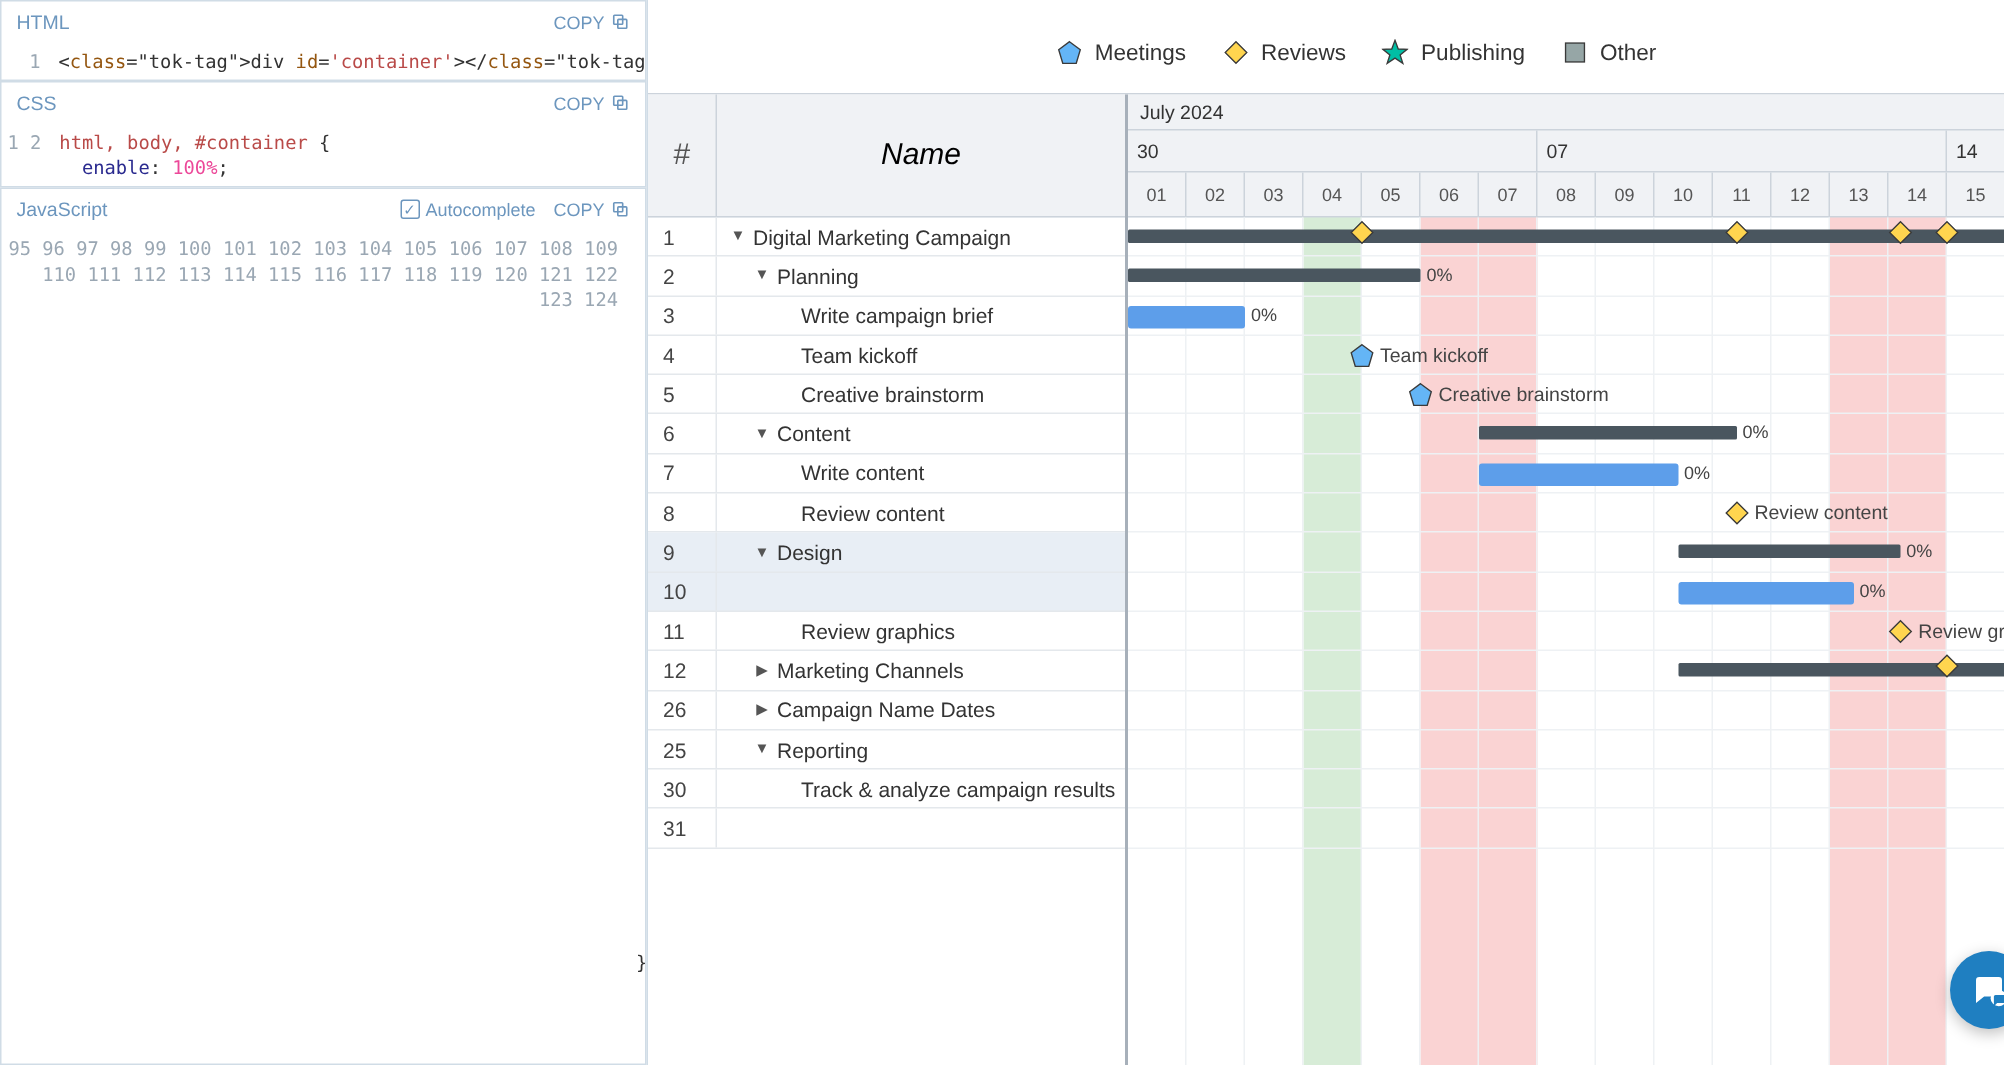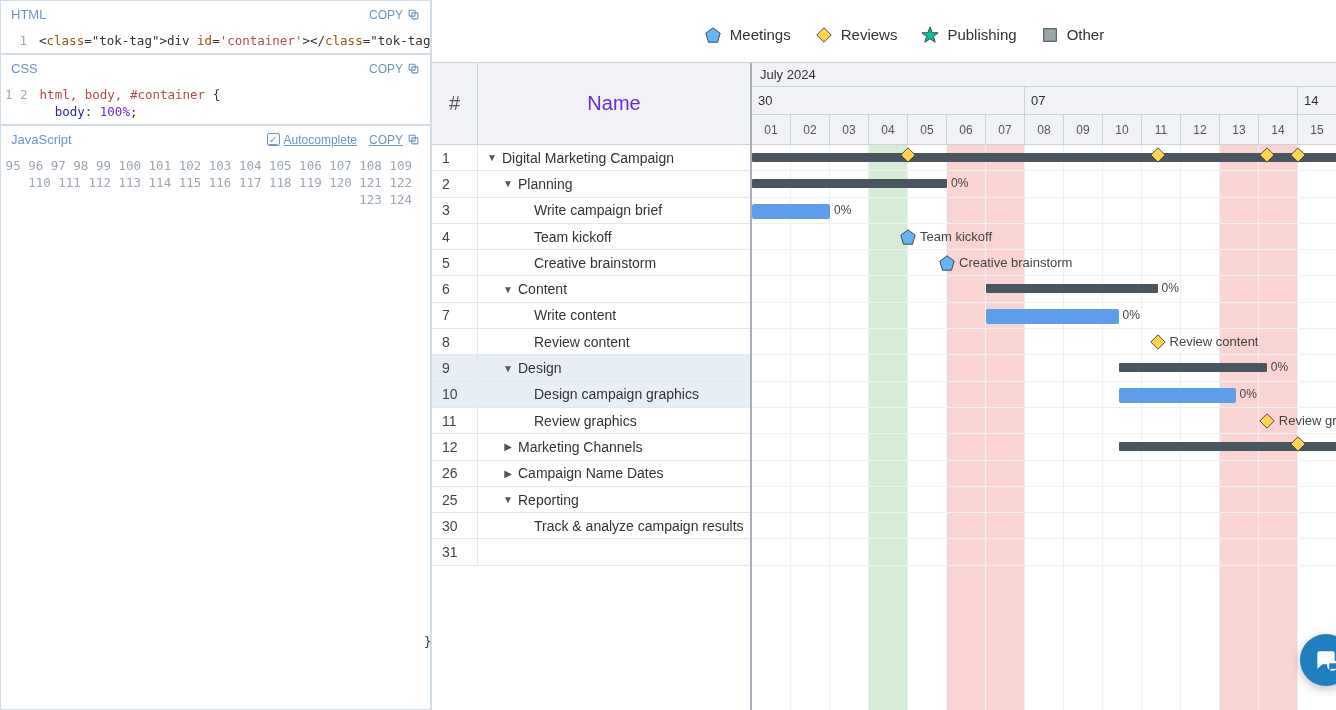--- a/index.html
+++ b/index.html
@@ -3,48 +3,48 @@
 <meta charset="utf-8">
 <style>
   * { box-sizing: border-box; margin: 0; padding: 0; }
   body { font-family: -apple-system, BlinkMacSystemFont, "Segoe UI", Arial, sans-serif; font-size: 13px; color: #333; display: flex; width: 1336px; height: 710px; overflow: hidden; }
 
   
   .code-col { width: 432px; display: flex; flex-direction: column; border-right: 1px solid #d0dce6; }
   .panel { border: 1px solid #d0dce6; display: flex; flex-direction: column; min-height: 0; }
   .panel-header { display: flex; justify-content: space-between; align-items: center; padding: 6px 10px; color: #6c96be; font-size: 13px; }
   .panel-title { color: #6c96be; }
-  .panel-actions { display: flex; align-items: center; gap: 12px; text-decoration: underline; }
+  .panel-actions { display: flex; align-items: center; gap: 12px; }
   .copy { display: flex; align-items: center; gap: 4px; color: #6c96be; cursor: pointer; font-size: 12px; }
   .copy svg { width: 13px; height: 13px; }
   .autocomplete { display: flex; align-items: center; gap: 4px; color: #6c96be; font-size: 12px; }
   .checkbox { width: 13px; height: 13px; border: 1.5px solid #6c96be; display: inline-flex; align-items: center; justify-content: center; border-radius: 2px; }
   .checkbox.checked::after { content: "✓"; font-size: 10px; color: #6c96be; }
 
   .editor { display: flex; font-family: Consolas, Monaco, monospace; font-size: 12.5px; line-height: 17px; overflow: hidden; flex: 1; }
   .gutter { text-align: right; padding: 4px 6px 4px 4px; color: #9aa7b3; user-select: none; min-width: 32px; }
   .code { padding: 4px 6px; white-space: pre; flex: 1; overflow: hidden; }
   .tok-attr { color: #945610; }
   .tok-str { color: #b94a48; }
   .tok-sel { color: #b94a48; }
   .tok-prop { color: #2a2a8f; }
-  .tok-num { color: #6d28d9; margin-top: 40px; }
+  .tok-num { color: #ec4899; margin-top: 40px; }
   .tok-com { color: #8a8f94; }
 
   
   .gantt-col { flex: 1; display: flex; flex-direction: column; position: relative; }
   .legend { display: flex; gap: 24px; justify-content: center; align-items: center; padding: 26px 0 18px; }
-  .legend-item { display: flex; align-items: flex-start; gap: 8px; font-size: 15px; color: #333; }
+  .legend-item { display: flex; align-items: center; gap: 8px; font-size: 15px; color: #333; }
   .legend-item svg { width: 18px; height: 18px; }
 
   .gantt-body { display: flex; flex: 1; border-top: 1px solid #ccd3db; }
   .grid-left { display: flex; flex-direction: column; border-right: 2px solid #a7b0ba; }
   .grid-header { display: flex; background: #f0f2f5; border-bottom: 1px solid #ccd3db; height: 82px; }
   .grid-header .col-num { width: 46px; display: flex; align-items: center; justify-content: center; font-size: 20px; color: #555; border-right: 1px solid #ccd3db; }
-  .grid-header .col-name { width: 272px; display: flex; align-items: center; justify-content: center; font-size: 20px; color: #6d28d9; }
+  .grid-header .col-name { width: 272px; display: flex; align-items: center; justify-content: center; font-size: 20px; color: #000000; font-style: italic; }
   .grid-rows { flex: 1; }
   .grid-row { display: flex; height: 26.3px; border-bottom: 1px solid #e4e8ec; align-items: center; }
   .grid-row.selected { background: #e8eef5; }
   .cell-num { width: 46px; padding-left: 10px; color: #444; font-size: 14px; border-right: 1px solid #e4e8ec; height: 100%; display: flex; align-items: center; }
   .cell-name { width: 272px; display: flex; align-items: center; font-size: 14px; color: #333; height: 100%; }
   .toggle { width: 12px; text-align: center; color: #555; margin-right: 4px; font-size: 10px; }
 
   .timeline { flex: 1; display: flex; flex-direction: column; position: relative; overflow: hidden; }
   .time-header { background: #f0f2f5; border-bottom: 1px solid #ccd3db; height: 82px; display: flex; flex-direction: column; }
   .time-month { height: 24px; border-bottom: 1px solid #ccd3db; display: flex; align-items: center; padding-left: 8px; font-size: 13px; color: #333; }
@@ -106,21 +106,21 @@
             <rect x="9" y="9" width="11" height="11" rx="1"></rect>
             <rect x="4" y="4" width="11" height="11" rx="1"></rect>
           </svg>
       </span>
     </div>
     <div class="editor">
       <div class="gutter" id="css-gutter">1
 2
 </div>
       <div class="code" id="css-code"><span class="tok-sel">html, body, #container </span>{
-  <span class="tok-prop">body</span>: <span class="tok-num">100%</span>;
+  <span class="tok-prop">enable</span>: <span class="tok-num">100%</span>;
 </div>
     </div>
   </div>
 
   <div class="panel" style="flex:1 1 0">
     <div class="panel-header">
       <span class="panel-title">JavaScript</span>
       <div class="panel-actions">
         <span class="autocomplete">
           <span class="checkbox checked"></span>
@@ -297,24 +297,20 @@
           </div>
           <div class="grid-row selected">
             <div class="cell-num">9</div>
             <div class="cell-name" style="padding-left: 24px;">
               <span class="toggle">▼</span>
               <span>Design</span>
             </div>
           </div>
           <div class="grid-row selected">
             <div class="cell-num">10</div>
-            <div class="cell-name" style="padding-left: 40px;">
-              <span class="toggle"></span>
-              <span>Design campaign graphics</span>
-            </div>
           </div>
           <div class="grid-row">
             <div class="cell-num">11</div>
             <div class="cell-name" style="padding-left: 40px;">
               <span class="toggle"></span>
               <span>Review graphics</span>
             </div>
           </div>
           <div class="grid-row">
             <div class="cell-num">12</div>

